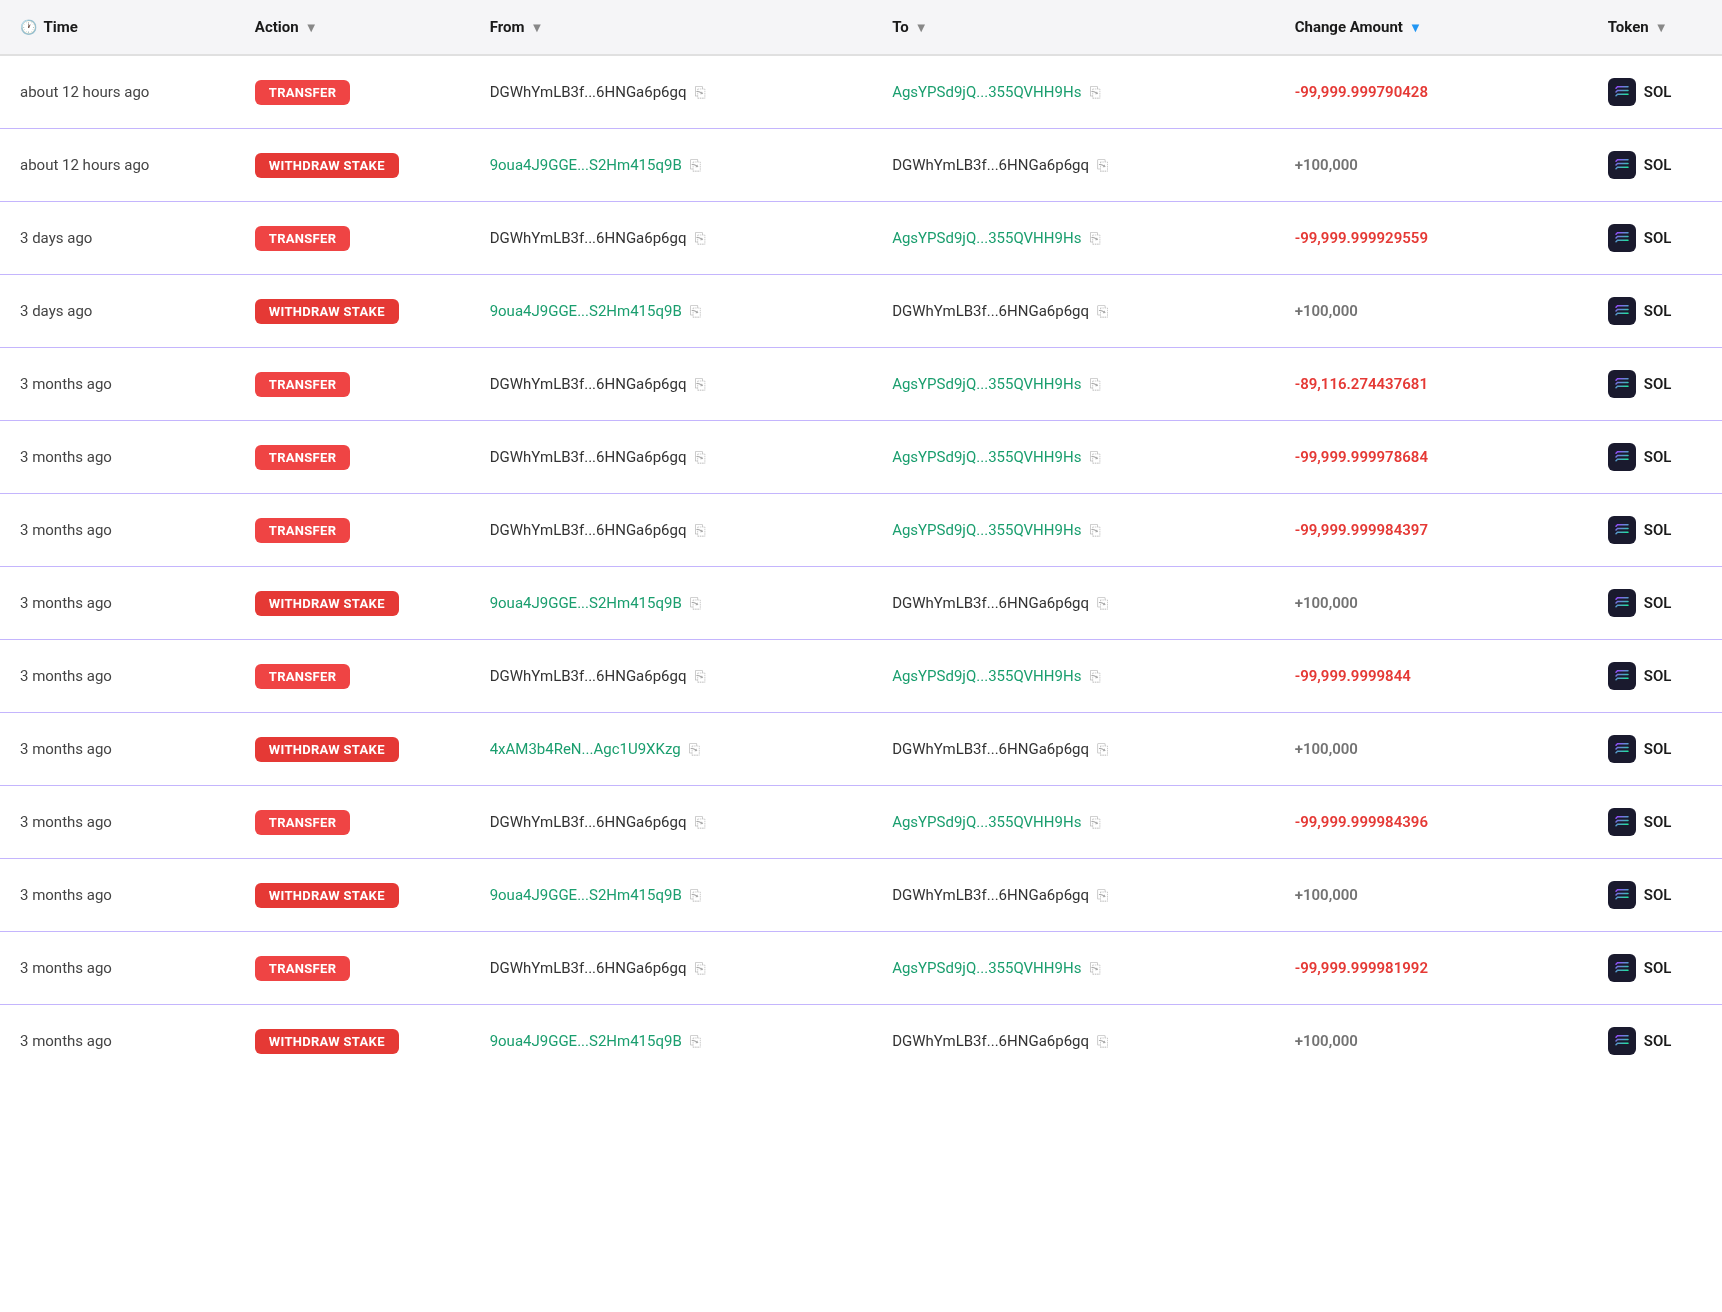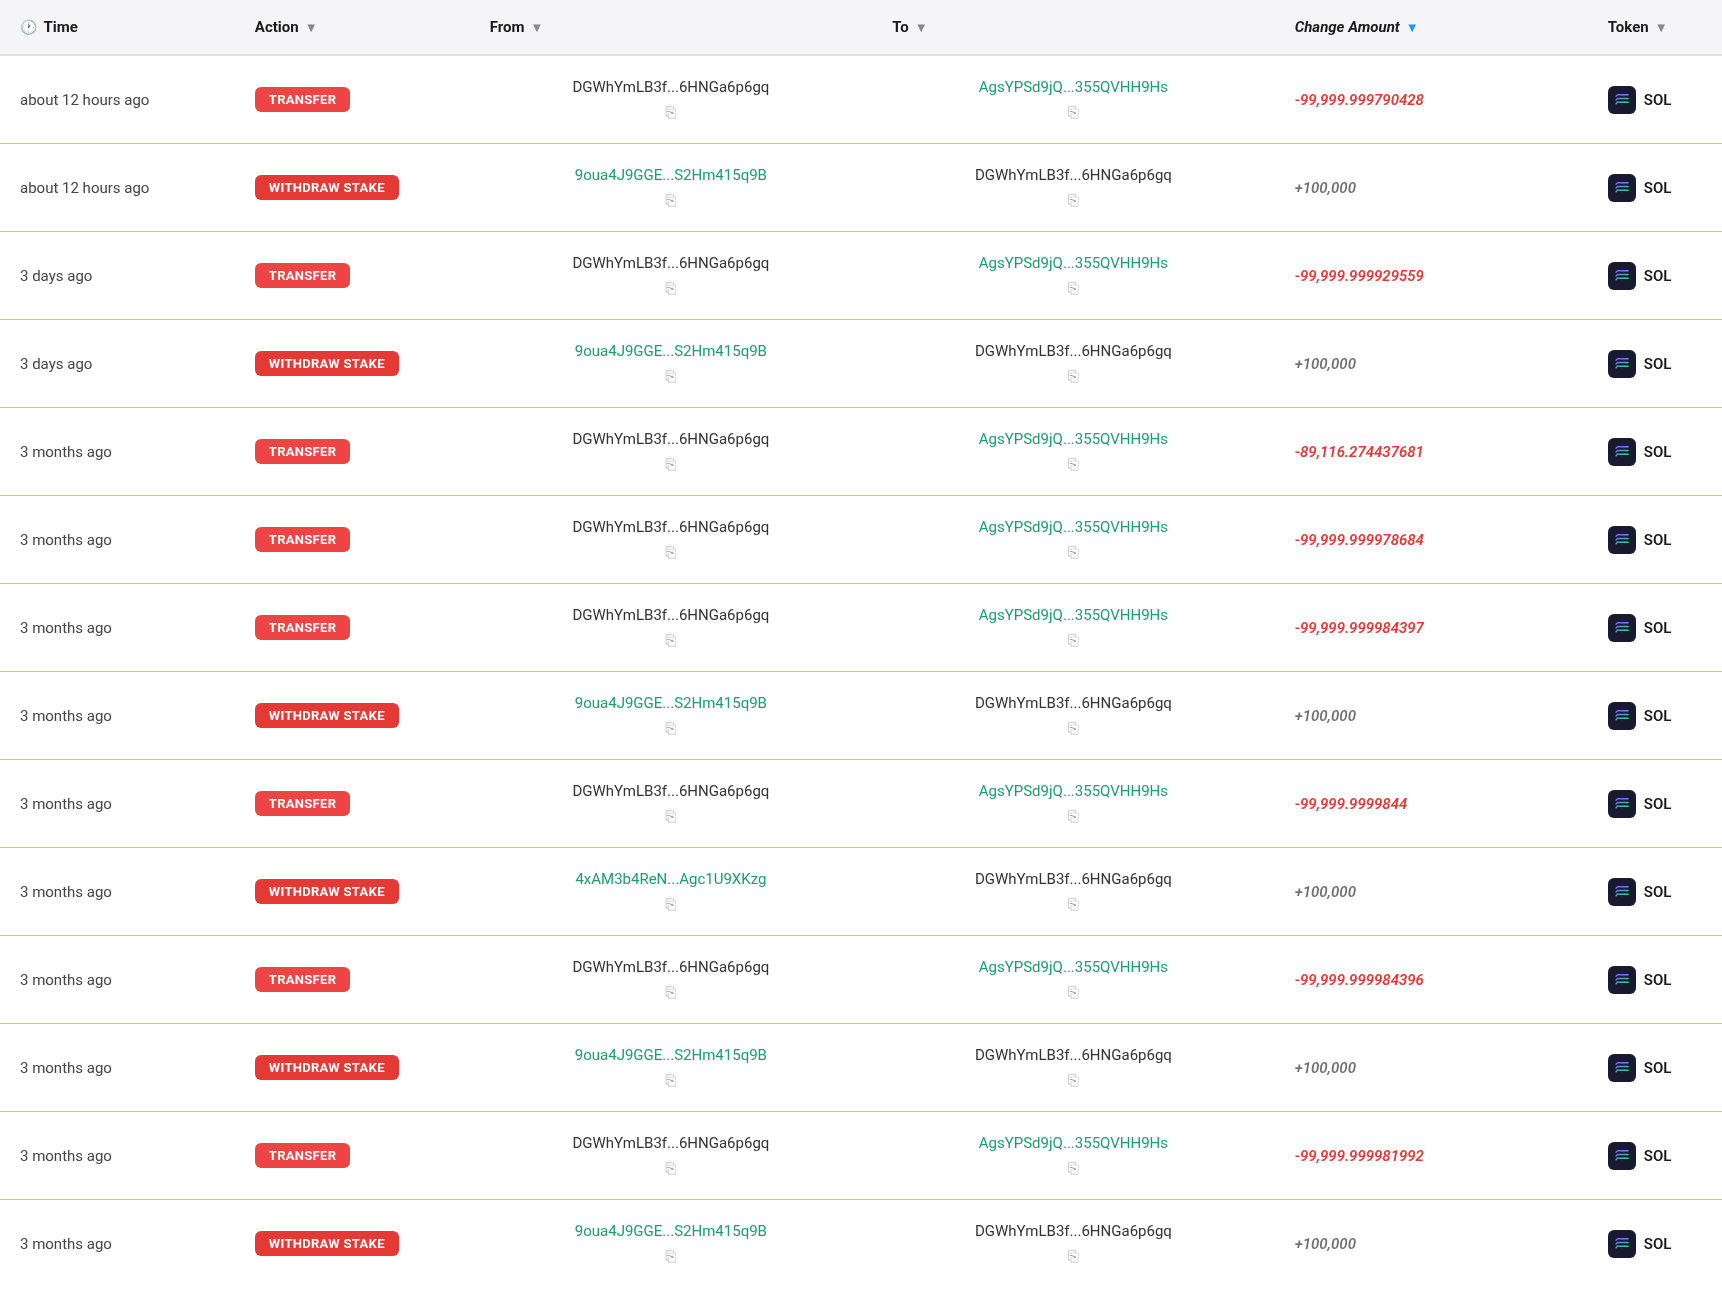--- a/index.html
+++ b/index.html
@@ -80,21 +80,20 @@
     .badge-withdraw {
       background: #e53935;
       color: #fff;
     }
     .address-cell {
       display: flex;
       align-items: center;
       gap: 8px;
       font-size: 15px;
       white-space: nowrap;
-      flex-direction: column;
     }
     .address-link {
       color: #1a9e6e;
       text-decoration: none;
       cursor: pointer;
     }
     .address-plain {
       color: #333;
     }
     .copy-icon {
@@ -135,21 +134,21 @@
     }
     .sol-icon svg {
       width: 18px;
       height: 18px;
     }
     
     .col-time   { width: 210px; }
     .col-action { width: 210px; }
     .col-from   { width: 360px; }
     .col-to     { width: 360px; }
-    .col-change { width: 280px; font-style: italic; }
+    .col-change { width: 280px; }
     .col-token  { width: 120px; }
   </style>
 </head>
 <body>
 
 <div class="table-container">
   <table>
     <thead>
       <tr>
           <th class="col-time">

